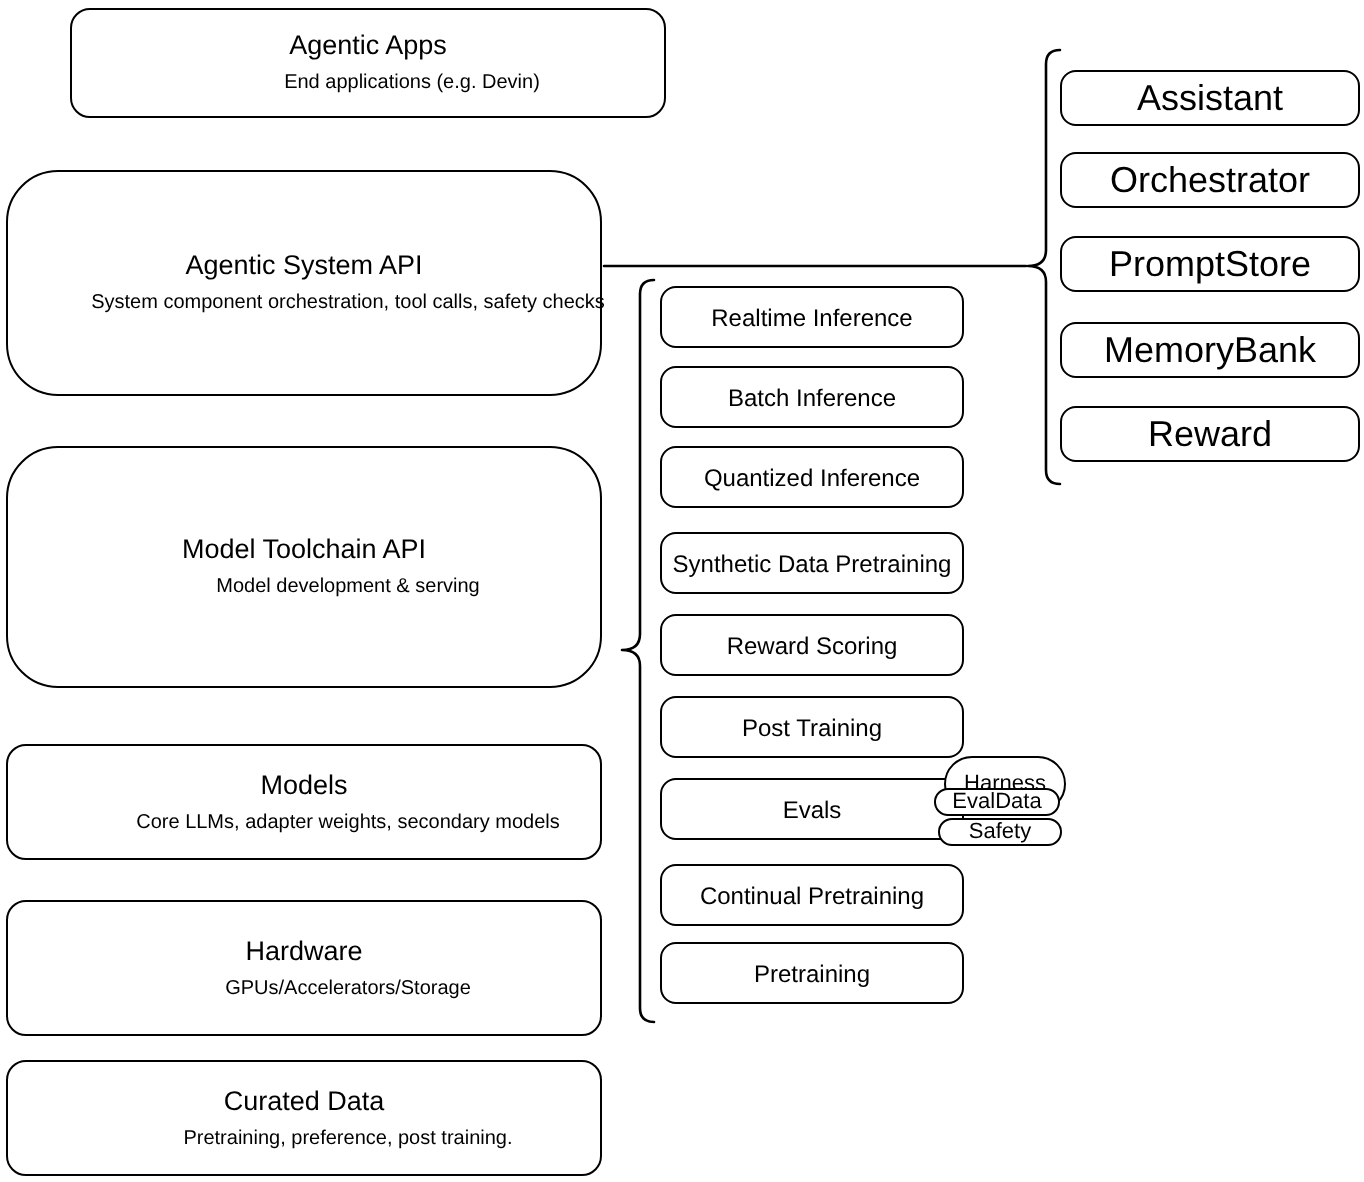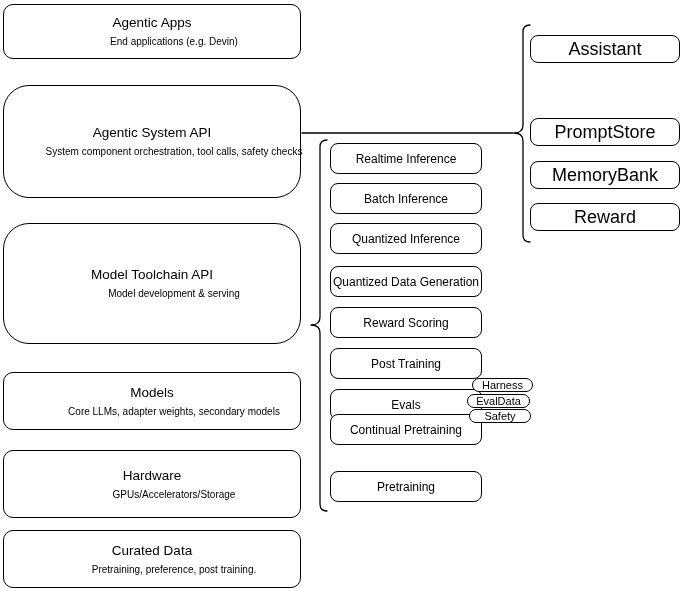--- a/index.html
+++ b/index.html
@@ -103,21 +103,21 @@
 
   <svg class="connector-layer" viewBox="0 0 682 591" xmlns="http://www.w3.org/2000/svg">
 
     <path d="M302 133 L513 133" fill="none" stroke="#000000" stroke-width="1.3" stroke-linecap="round"></path>
 
     <path d="M530 25 Q523 25 523 32 L523 125 Q523 133 514 133 Q523 133 523 141 L523 235 Q523 242 530 242" fill="none" stroke="#000000" stroke-width="1.3" stroke-linecap="round" stroke-linejoin="round"></path>
 
     <path d="M327 140 Q320 140 320 147 L320 317 Q320 325 311 325 Q320 325 320 333 L320 504 Q320 511 327 511" fill="none" stroke="#000000" stroke-width="1.3" stroke-linecap="round" stroke-linejoin="round"></path>
   </svg>
 
-  <div class="stack-box" style="top:4px;height:55px;border-radius:10px;">
+  <div class="stack-box" style="top:4px;height:55px;border-radius:10px;margin-left:32px;">
     <div class="box-title">Agentic Apps</div>
     <div class="box-subtitle">End applications (e.g. Devin)</div>
   </div>
 
   <div class="stack-box" style="top:85px;height:113px;border-radius:26px;">
     <div class="box-title">Agentic System API</div>
     <div class="box-subtitle">System component orchestration, tool calls, safety checks</div>
   </div>
 
   <div class="stack-box" style="top:223px;height:121px;border-radius:26px;">
@@ -143,50 +143,53 @@
   <div class="mid-box" style="top:143px;text-align:center;">
     <span>Realtime Inference</span>
   </div>
   <div class="mid-box" style="top:183px;">
     <span>Batch Inference</span>
   </div>
   <div class="mid-box" style="top:223px;">
     <span>Quantized Inference</span>
   </div>
   <div class="mid-box" style="top:266px;">
-    <span>Quantized Data Generation</span>
+    <span>Synthetic Data Pretraining</span>
   </div>
   <div class="mid-box" style="top:307px;">
     <span>Reward Scoring</span>
   </div>
   <div class="mid-box" style="top:348px;">
     <span>Post Training</span>
   </div>
   <div class="mid-box" style="top:389px;">
     <span>Evals</span>
   </div>
-  <div class="mid-box" style="top:414px;">
+  <div class="mid-box" style="top:432px;">
     <span>Continual Pretraining</span>
   </div>
   <div class="mid-box" style="top:471px;">
     <span>Pretraining</span>
   </div>
 
-  <div class="pill" style="left:472px;top:378px;width:61px;height:14px;">
+  <div class="pill" style="left:472px;top:378px;width:61px;height:28px;">
     <span>Harness</span>
   </div>
   <div class="pill" style="left:467px;top:394px;width:63px;height:14px;">
     <span>EvalData</span>
   </div>
   <div class="pill" style="left:469px;top:409px;width:62px;height:14px;">
     <span>Safety</span>
   </div>
 
   <div class="right-box" style="top:35px;">
     <span>Assistant</span>
+  </div>
+  <div class="right-box" style="top:76px;">
+    <span>Orchestrator</span>
   </div>
   <div class="right-box" style="top:118px;">
     <span>PromptStore</span>
   </div>
   <div class="right-box" style="top:161px;text-align:center;">
     <span>MemoryBank</span>
   </div>
   <div class="right-box" style="top:203px;">
     <span>Reward</span>
   </div>

